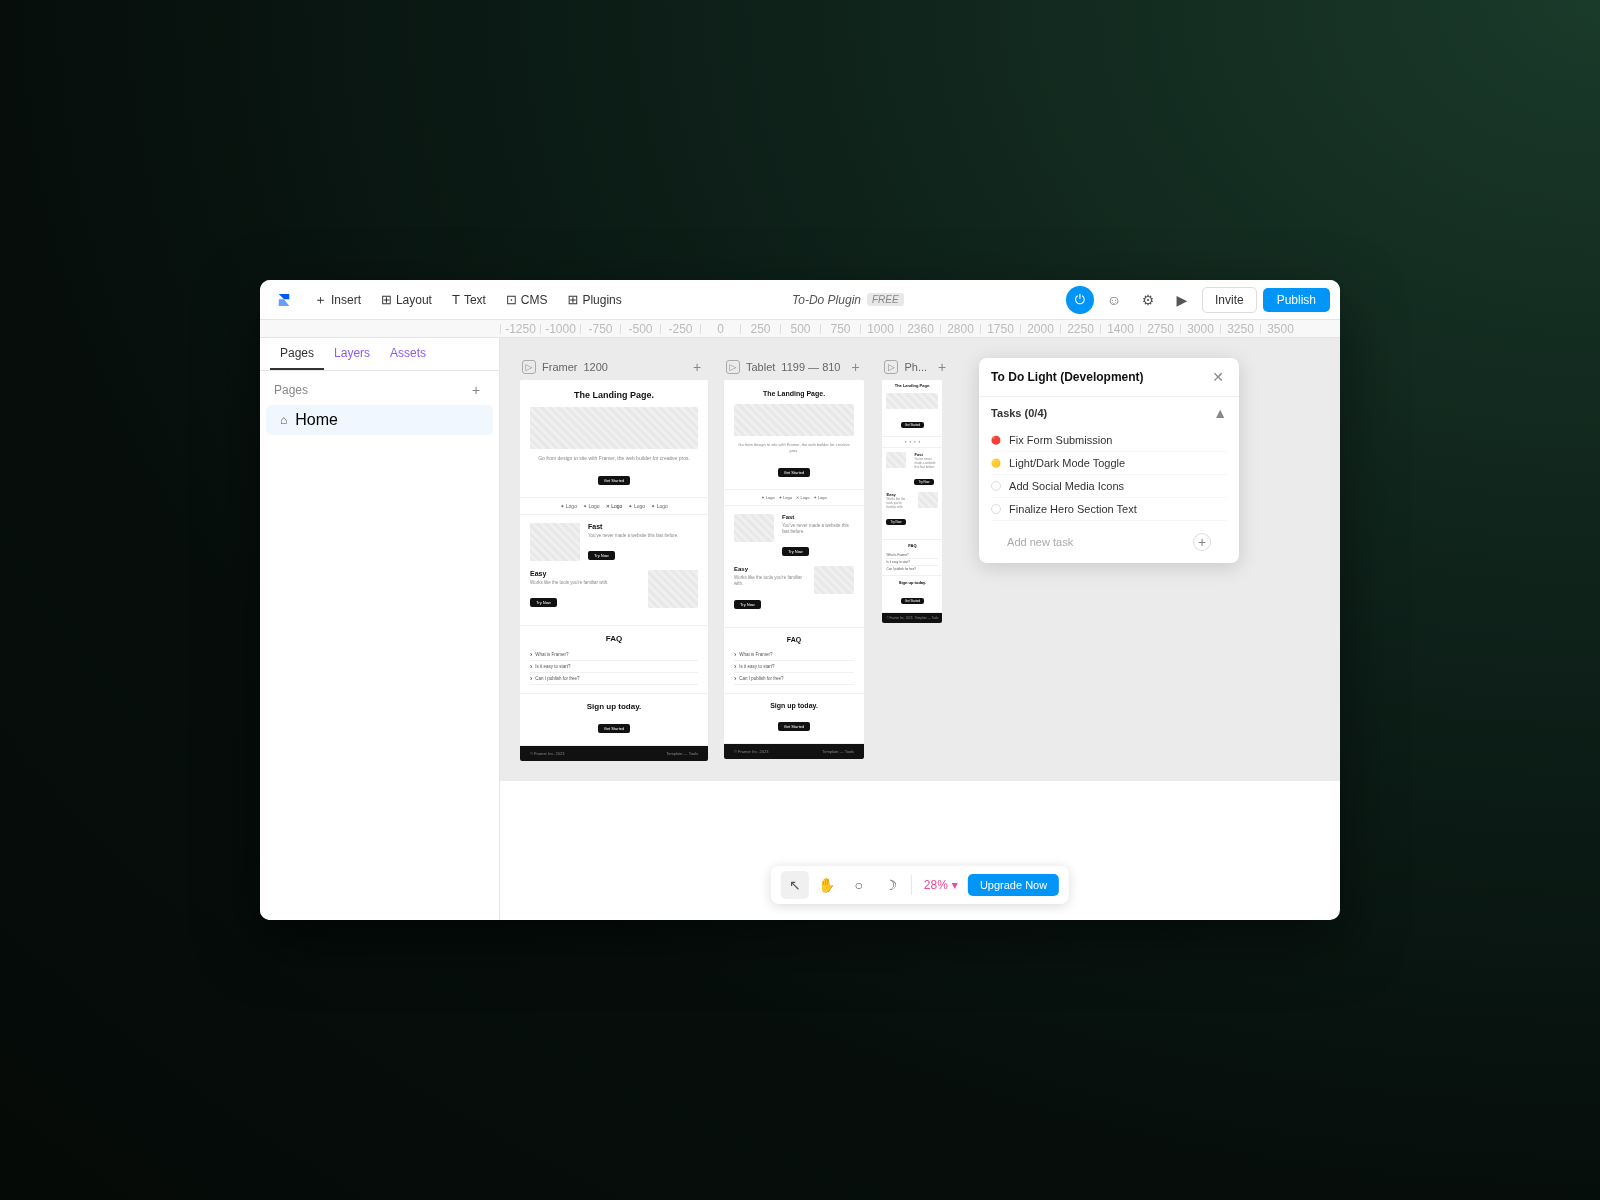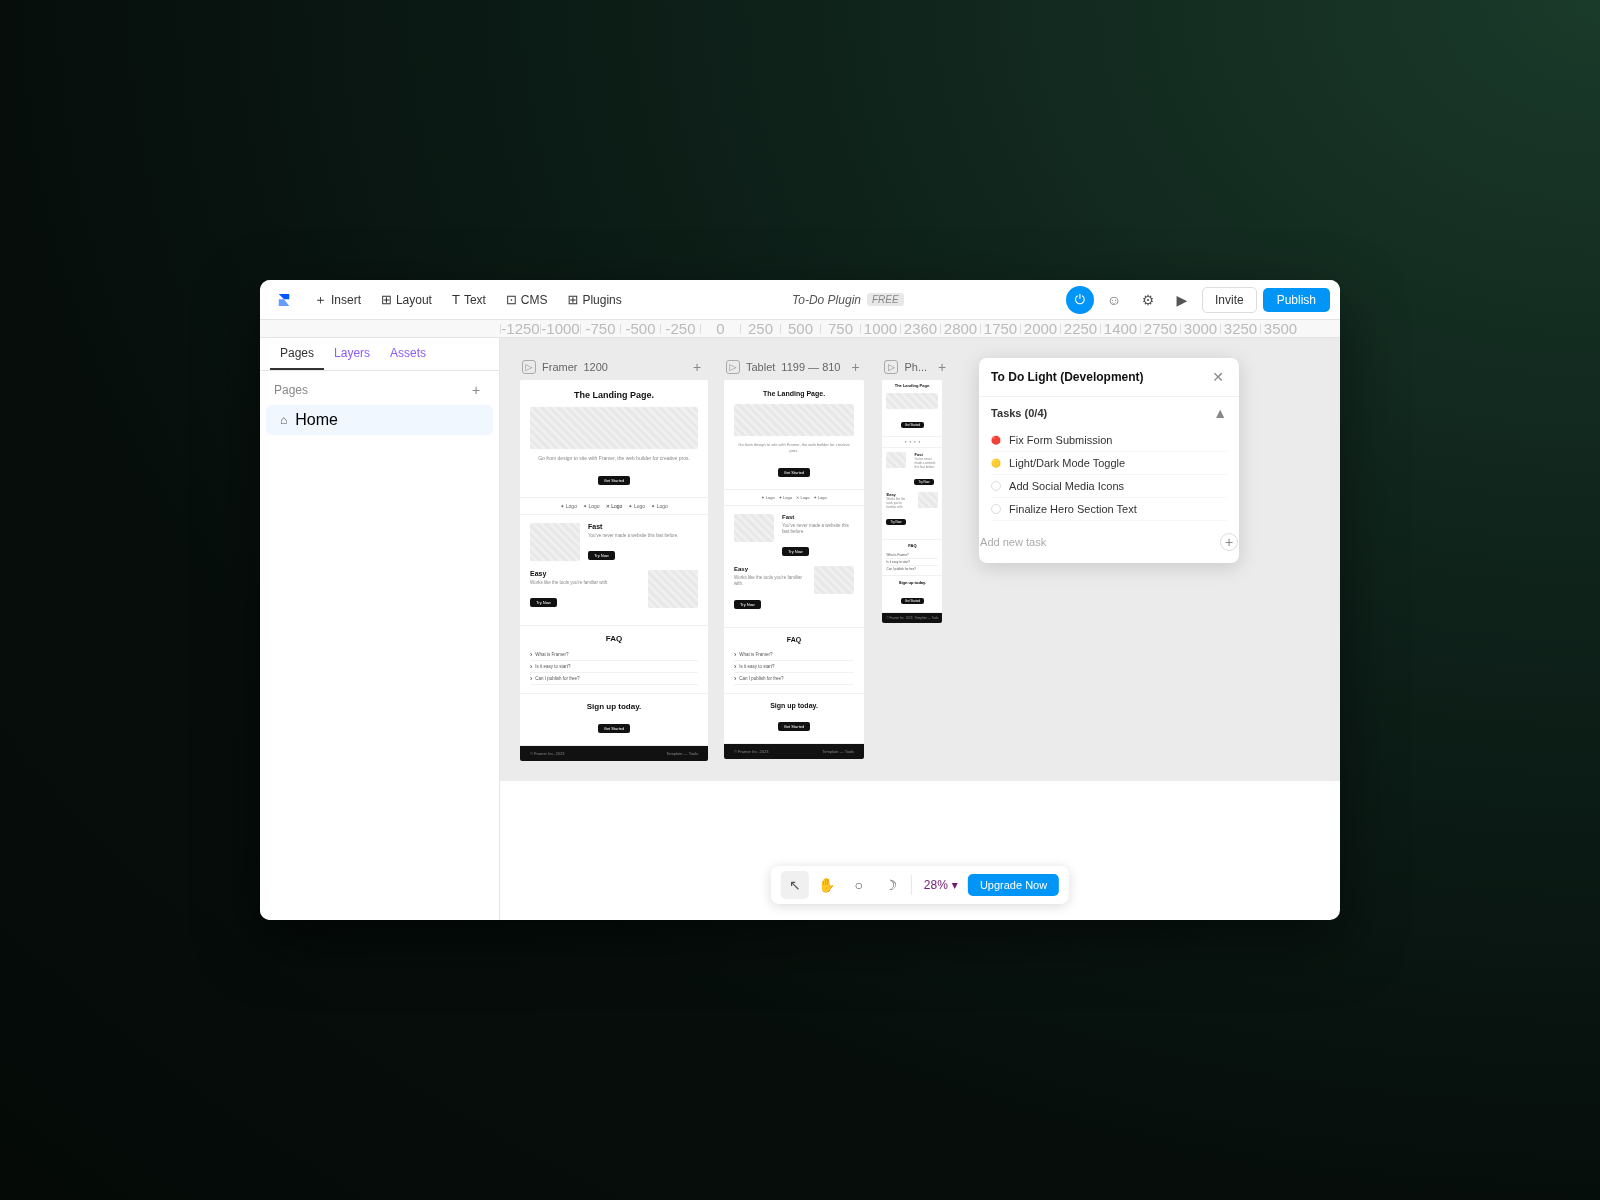--- a/index.html
+++ b/index.html
@@ -125,21 +125,21 @@
       display: flex;
       align-items: center;
       flex-shrink: 0;
       padding-left: 240px;
       overflow: hidden;
     }
     .ruler-marks {
       display: flex;
       align-items: center;
       gap: 0;
-      font-size: 15px;
+      font-size: 12px;
       color: #bbb;
     }
     .ruler-mark {
       width: 40px;
       text-align: center;
       border-left: 1px solid #ddd;
       height: 10px;
       line-height: 10px;
     }
 
@@ -489,21 +489,21 @@
     }
     .task-dot-red { background: #ffdddd; }
     .task-dot-yellow { background: #fff3cd; }
     .task-dot-empty { border: 1.5px solid #ddd; background: none; }
     .task-dot-empty2 { border: 1.5px solid #ddd; background: none; }
 
     .todo-add-task {
       display: flex;
       align-items: center;
       justify-content: space-between;
-      padding: 8px 1px 12px;
+      padding: 8px 28px 12px;
       font-size: 11px;
       color: #aaa;
     }
     .todo-add-plus {
       width: 18px; height: 18px;
       border-radius: 50%;
       border: 1.5px solid #ddd;
       display: flex; align-items: center; justify-content: center;
       cursor: pointer;
       color: #888;
@@ -539,21 +539,21 @@
       width: 1px;
       height: 20px;
       background: #e5e5e5;
       margin: 0 2px;
     }
     .bt-zoom {
       display: flex;
       align-items: center;
       gap: 4px;
       font-size: 12px;
-      color: #701a75;
+      color: #ec4899;
       padding: 4px 6px;
       border-radius: 5px;
       cursor: pointer;
     }
     .bt-upgrade {
       background: #0095f6;
       color: #fff;
       font-size: 11px;
       padding: 5px 12px;
       border-radius: 5px;

